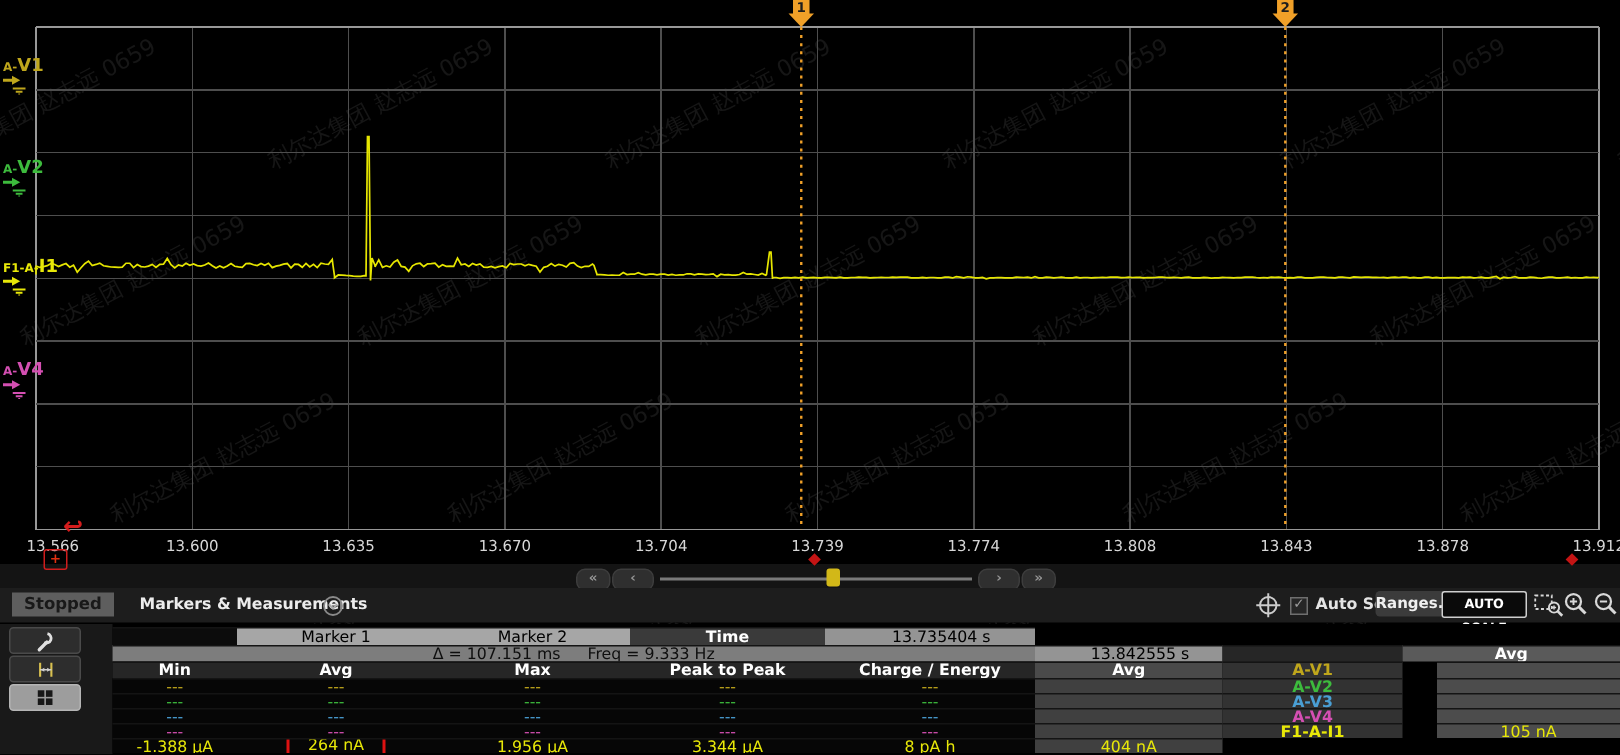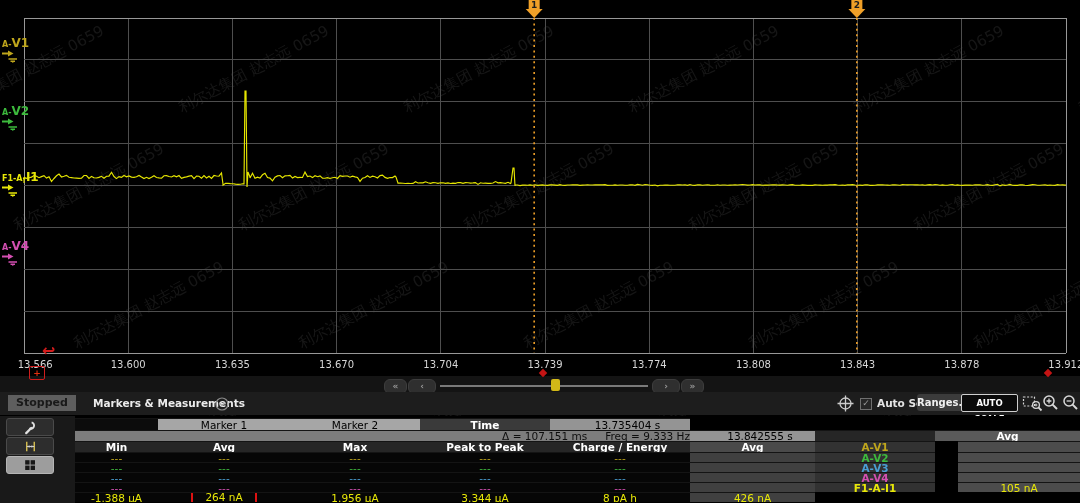--- a/index.html
+++ b/index.html
@@ -258,21 +258,21 @@
             </g>
           </svg>
       </div>
     </div>
     <div id="mtable">
         <div class="c-dark"></div>
         <div class="c-mkhdr">Marker 1</div>
         <div class="c-mkhdr">Marker 2</div>
         <div class="c-lblhdr">Time</div>
         <div class="c-mktime">13.735404 s</div>
-        <div class="c-delta" style="grid-column: span 5; justify-content: flex-end;">
+        <div class="c-delta" style="grid-column: span 5;">
           <span>Δ = 107.151 ms</span>
           <span>Freq = 9.333 Hz</span>
         </div>
         <div class="c-mktime">13.842555 s</div>
         <div class="c-subhdr"></div>
         <div class="c-subhdr c-m1s">Avg</div>
         <div class="c-subhdr">Min</div>
         <div class="c-subhdr">Avg</div>
         <div class="c-subhdr">Max</div>
         <div class="c-subhdr">Peak to Peak</div>
@@ -312,16 +312,16 @@
         <div class="c-m2v" style="color: rgb(212, 79, 178);"></div>
         <div class="c-chan" style="color: rgb(232, 232, 8);">F1-A-I1</div>
         <div class="c-m1v" style="color: rgb(232, 232, 8);">105 nA</div>
         <div class="c-val" style="color: rgb(232, 232, 8);">-1.388 µA</div>
         <div class="c-val" style="color: rgb(232, 232, 8);">
           <span class="hl" style="border-color: rgb(221, 17, 17);">264 nA</span>
         </div>
         <div class="c-val" style="color: rgb(232, 232, 8);">1.956 µA</div>
         <div class="c-val" style="color: rgb(232, 232, 8);">3.344 µA</div>
         <div class="c-val" style="color: rgb(232, 232, 8);">8 pA h</div>
-        <div class="c-m2v" style="color: rgb(232, 232, 8);">426 nA</div>
+        <div class="c-m2v" style="color: rgb(232, 232, 8);">404 nA</div>
       </div>
   </div>
 </div>
 
 </body></html>

